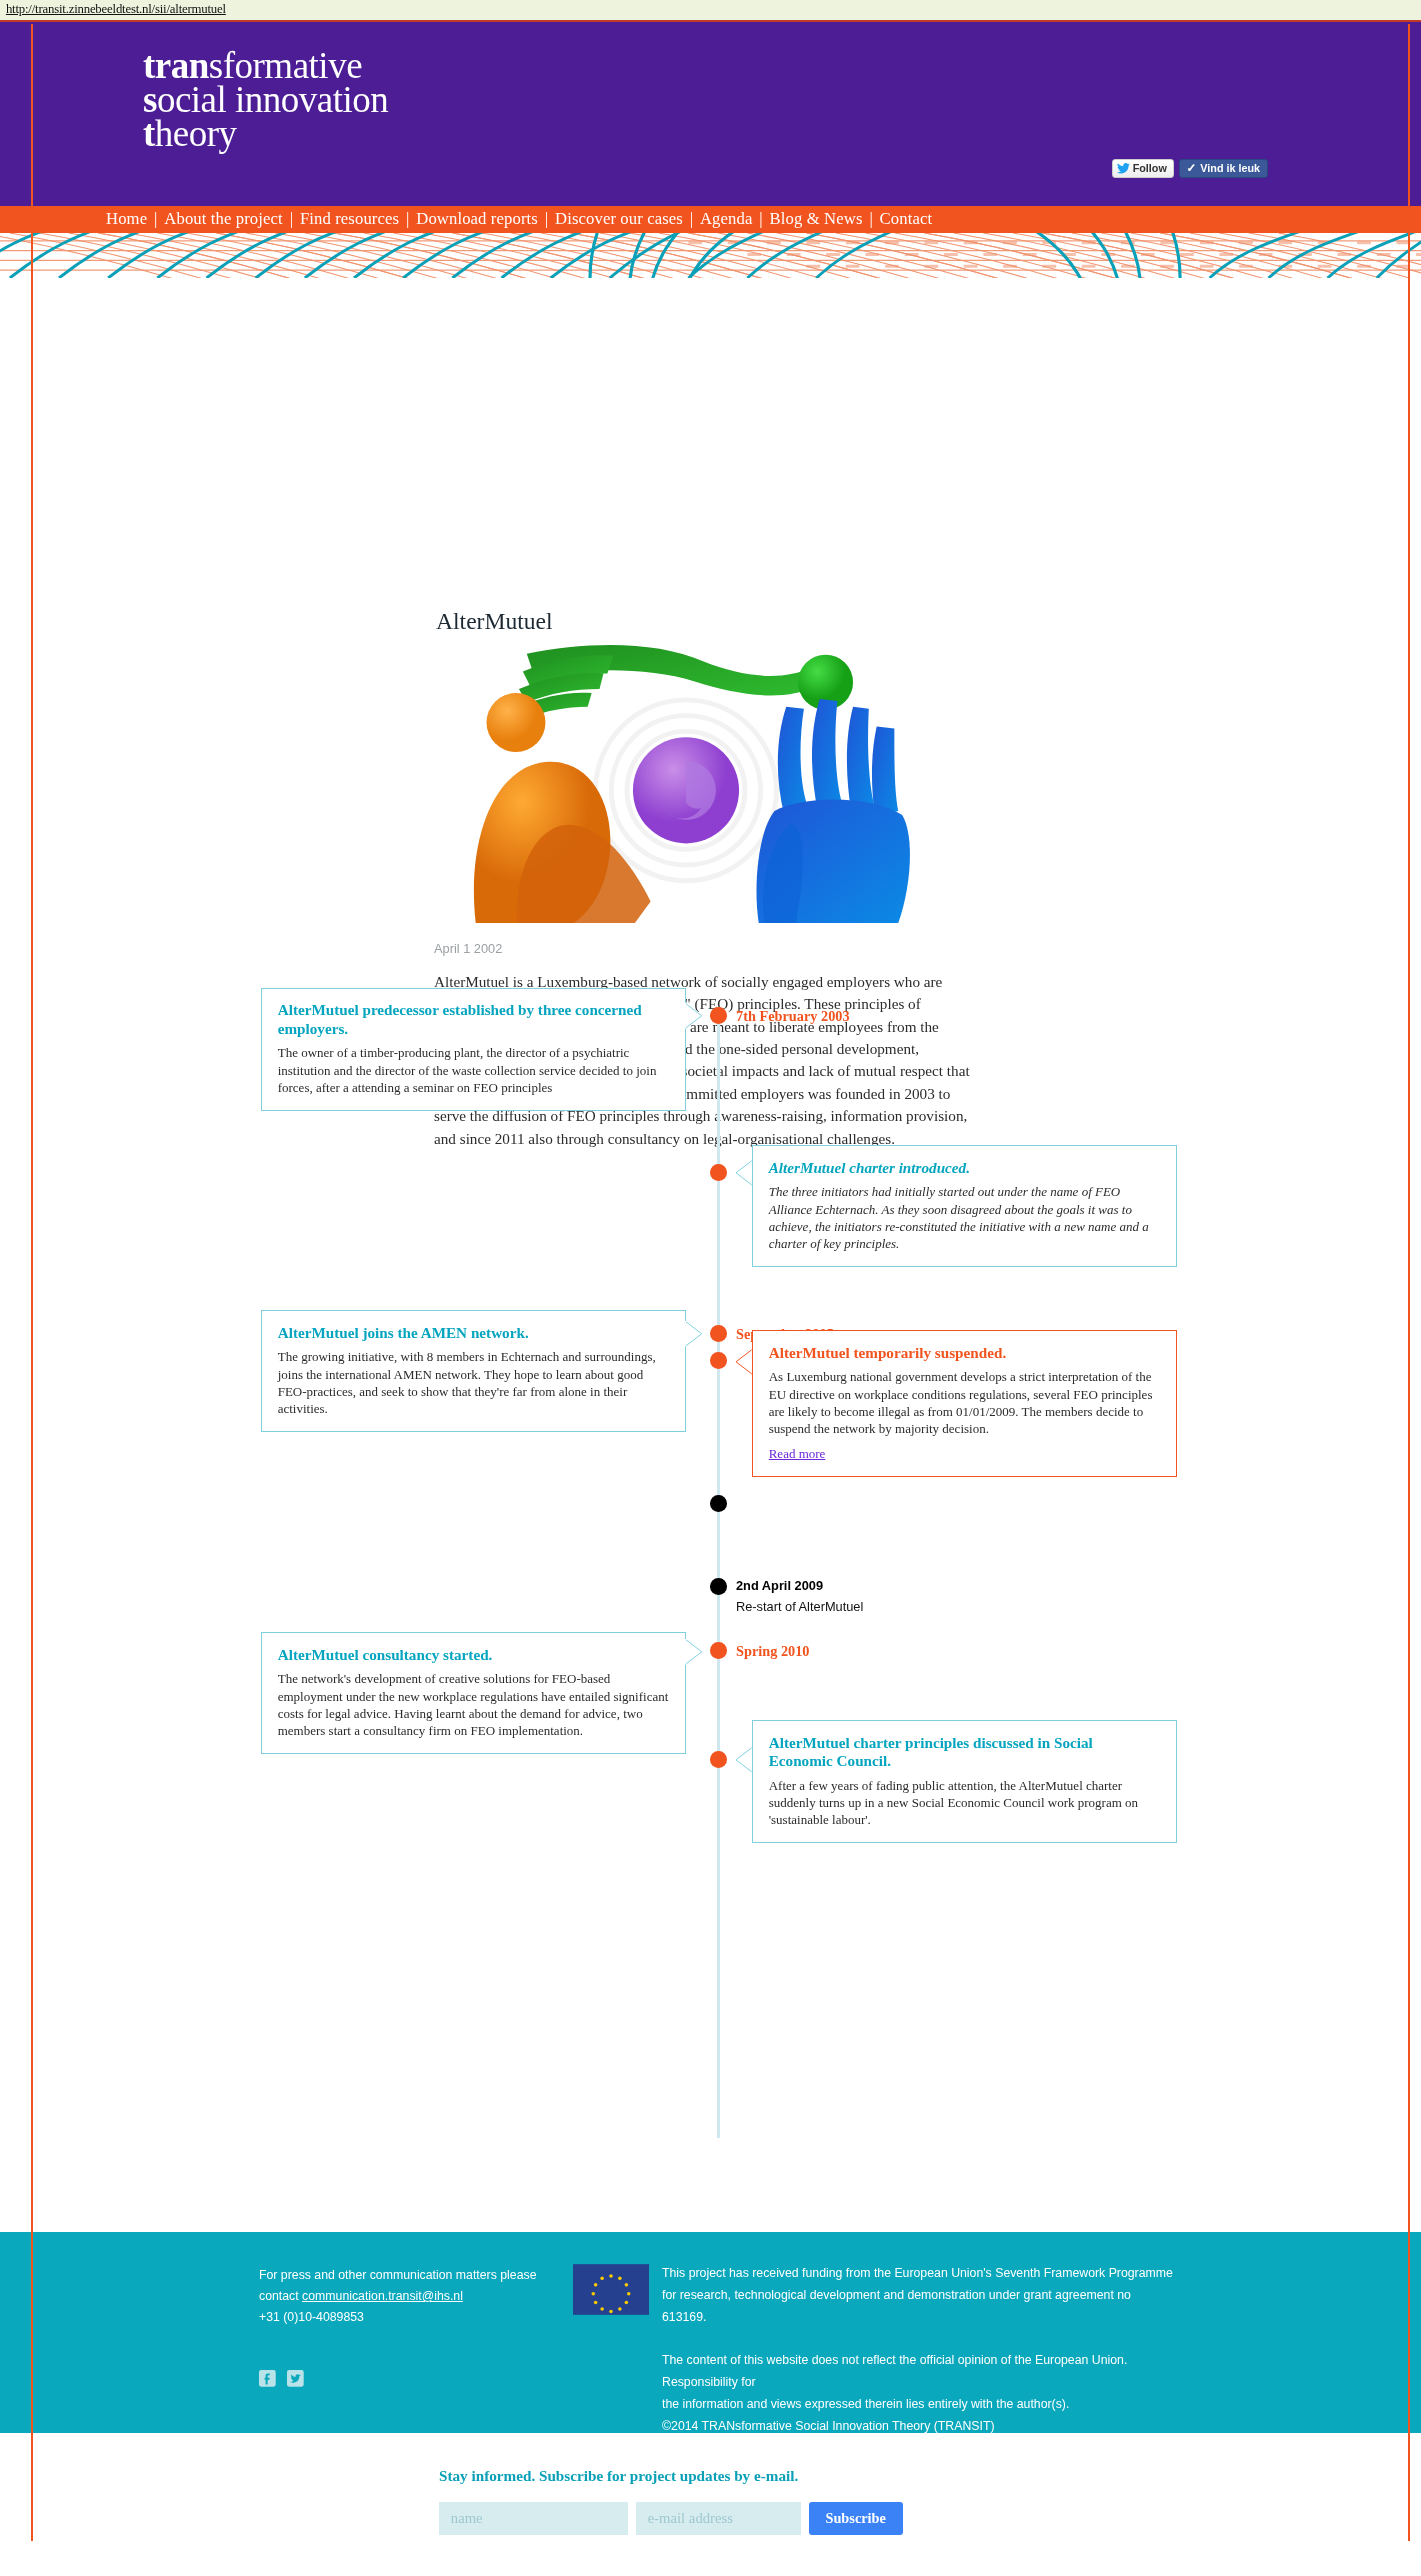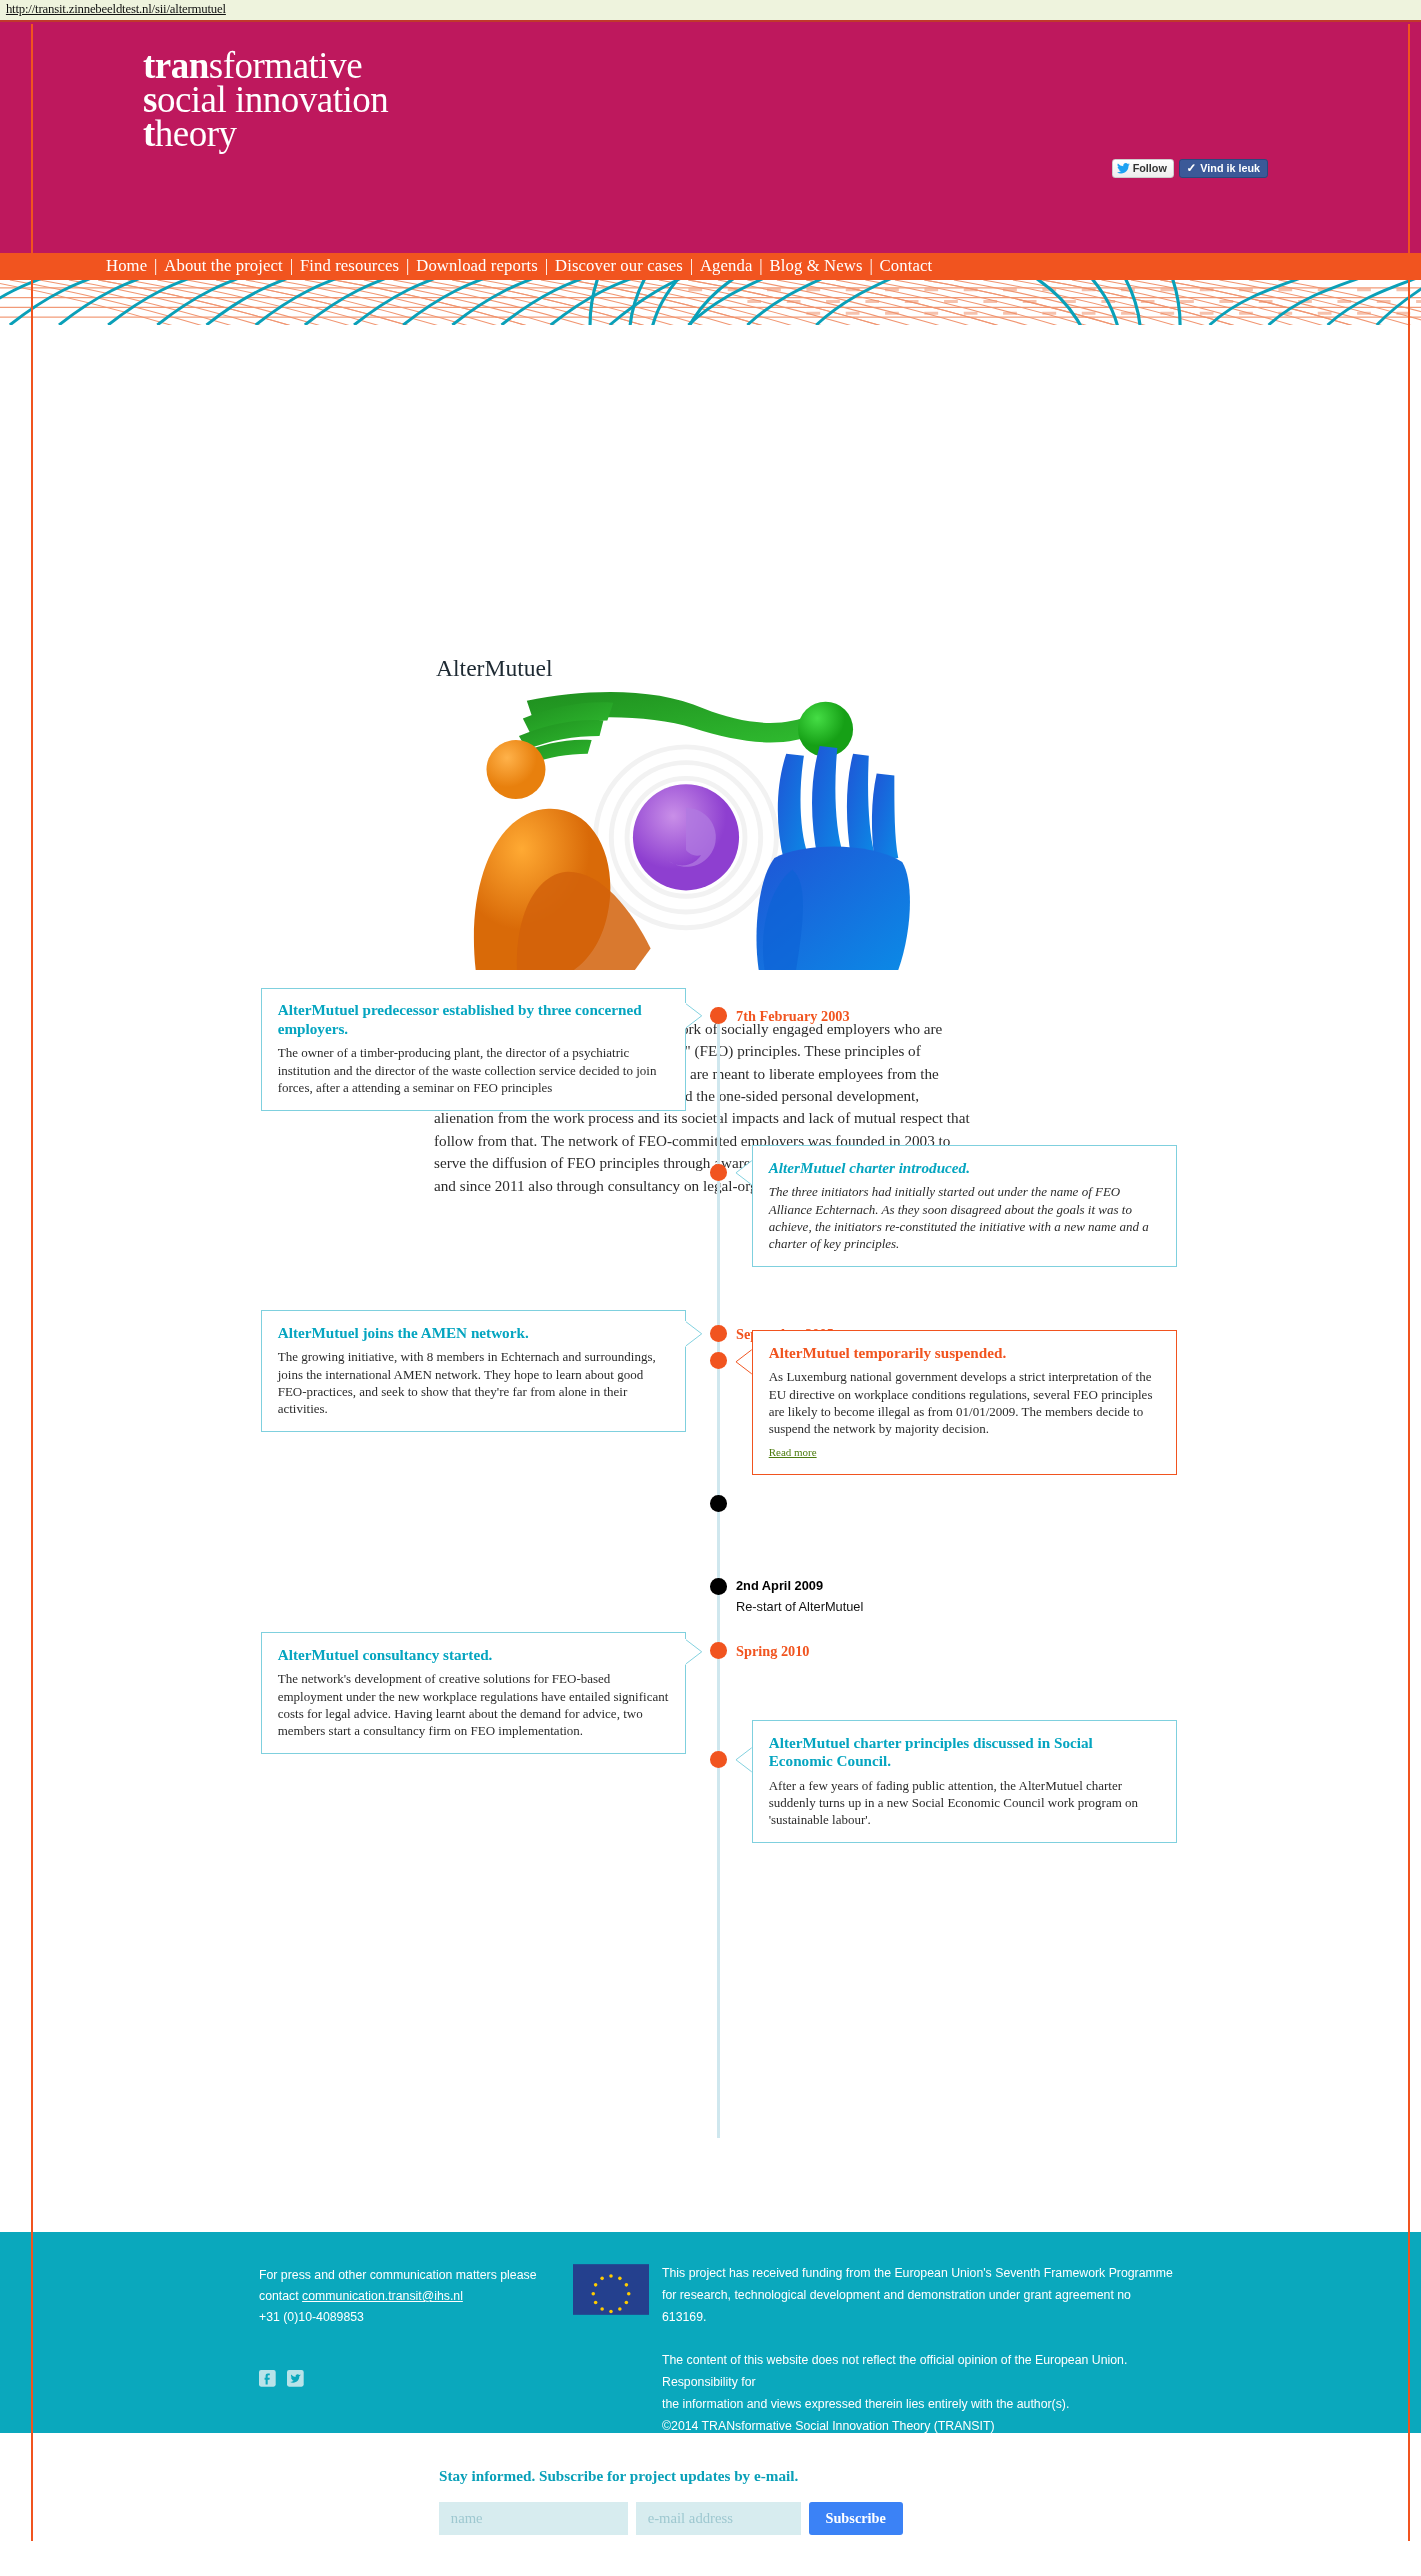--- a/index.html
+++ b/index.html
@@ -17,21 +17,21 @@
     height:21.6px; background:#eef3dd; border-bottom:2px solid #c0392b;
     display:flex; align-items:center; padding:0 5.9px;
   }
   .urlbar .url{
     font-family:"Liberation Serif", serif; font-size:12.8px; color:#111;
     text-decoration:underline; letter-spacing:-0.2px;
   }
 
   
   .masthead{
-    height:231px; background:#be185d; position:relative;
+    height:184px; background:#4c1d95; position:relative;
   }
   .logo{
     position:absolute; left:143px; top:27.5px;
     color:#ffffff; line-height:0.92;
     font-family:"Liberation Serif", serif;
   }
   .logo .l1{ font-size:37px; font-weight:bold; letter-spacing:-0.5px; display:block;}
   .logo .l2{ font-size:37px; font-weight:bold; letter-spacing:-0.5px; display:block;}
   .logo .l3{ font-size:37px; font-weight:bold; letter-spacing:-0.5px; display:block;}
   .logo .thin{ font-weight:normal; }
@@ -118,21 +118,21 @@
     margin:0 0 5.9px 0; font-family:"Liberation Serif", serif; font-size:15.2px;
     font-weight:bold; color:#05a5c0; line-height:1.22;
   }
   .card.orange h3{ color:#f1541f; }
   .card p{
     margin:0; font-family:"Liberation Serif", serif; font-size:13px;
     line-height:1.33; color:#2b2b2b;
   }
   .card .readmore{
     display:inline-block; margin-top:8.8px;
-    font-family:"Liberation Serif", serif; font-size:11px; color:#4d7c0f;
+    font-family:"Liberation Serif", serif; font-size:13px; color:#6d28d9;
     text-decoration:underline;
   }
   
   .notch{ position:absolute; width:17.7px; height:25.6px; }
 
   
   .footer{
     position:absolute; left:0; top:2232px; width:1422px; height:202px; background:#0aa8bd;padding-left:25px;
   }
   .f-col1{ position:absolute; left:259px; top:33px; width:295px;

